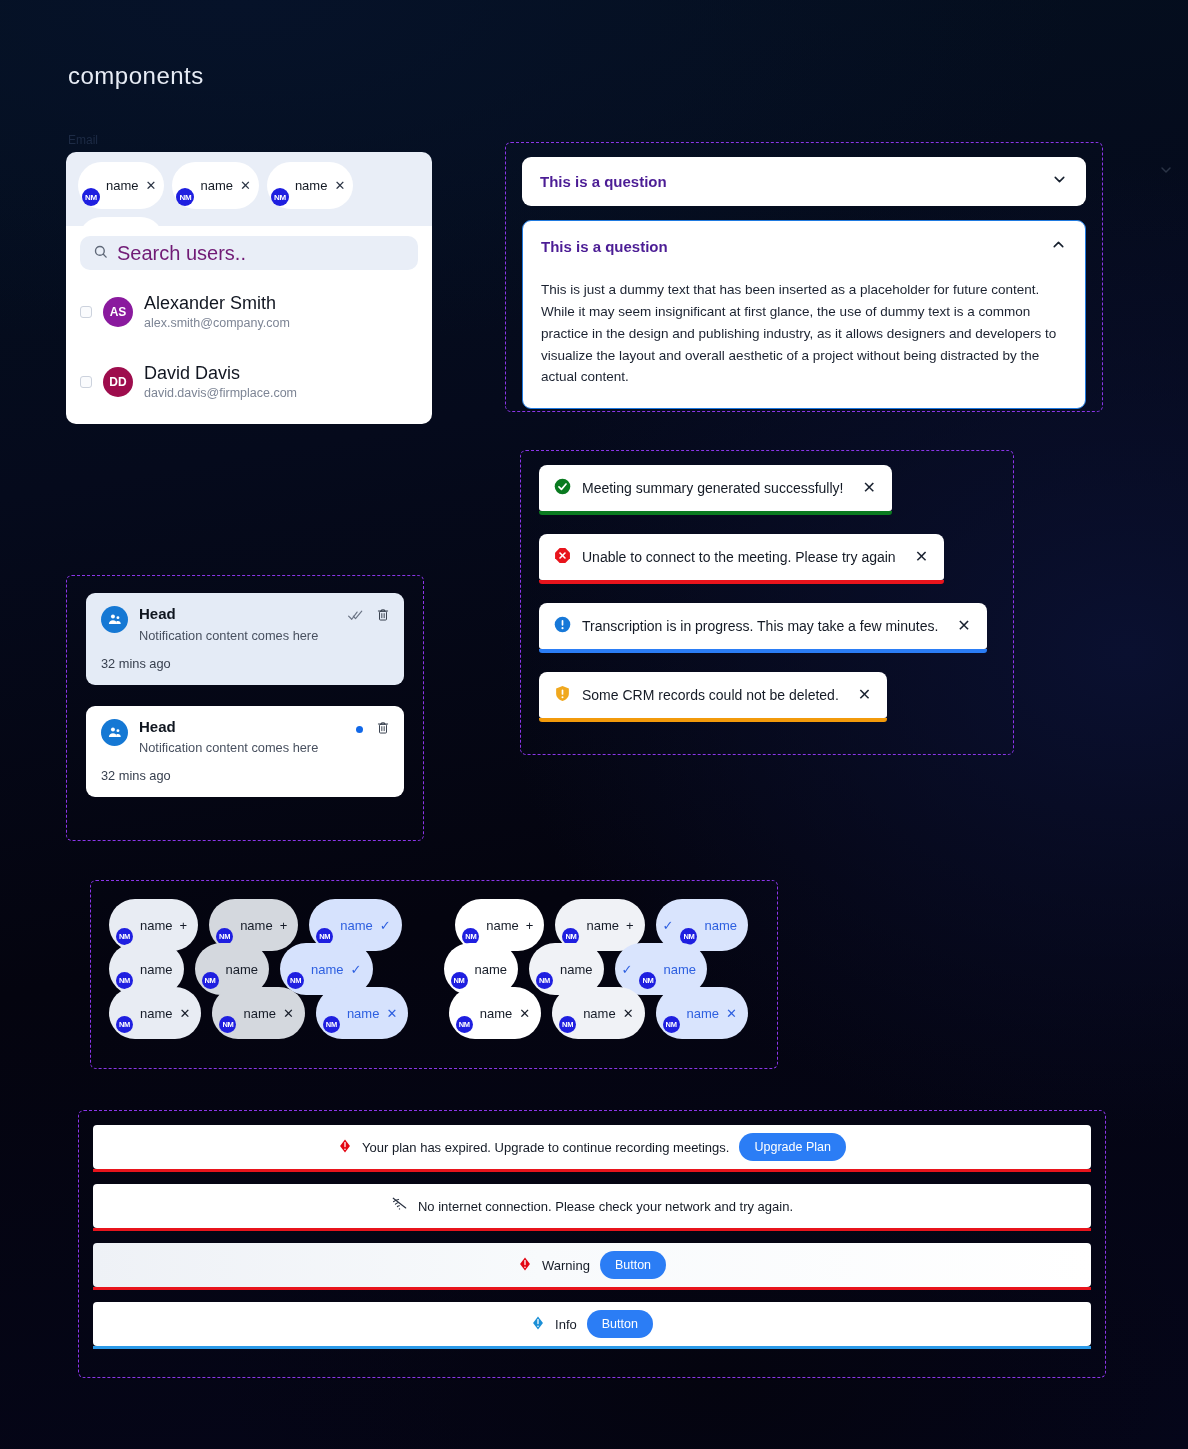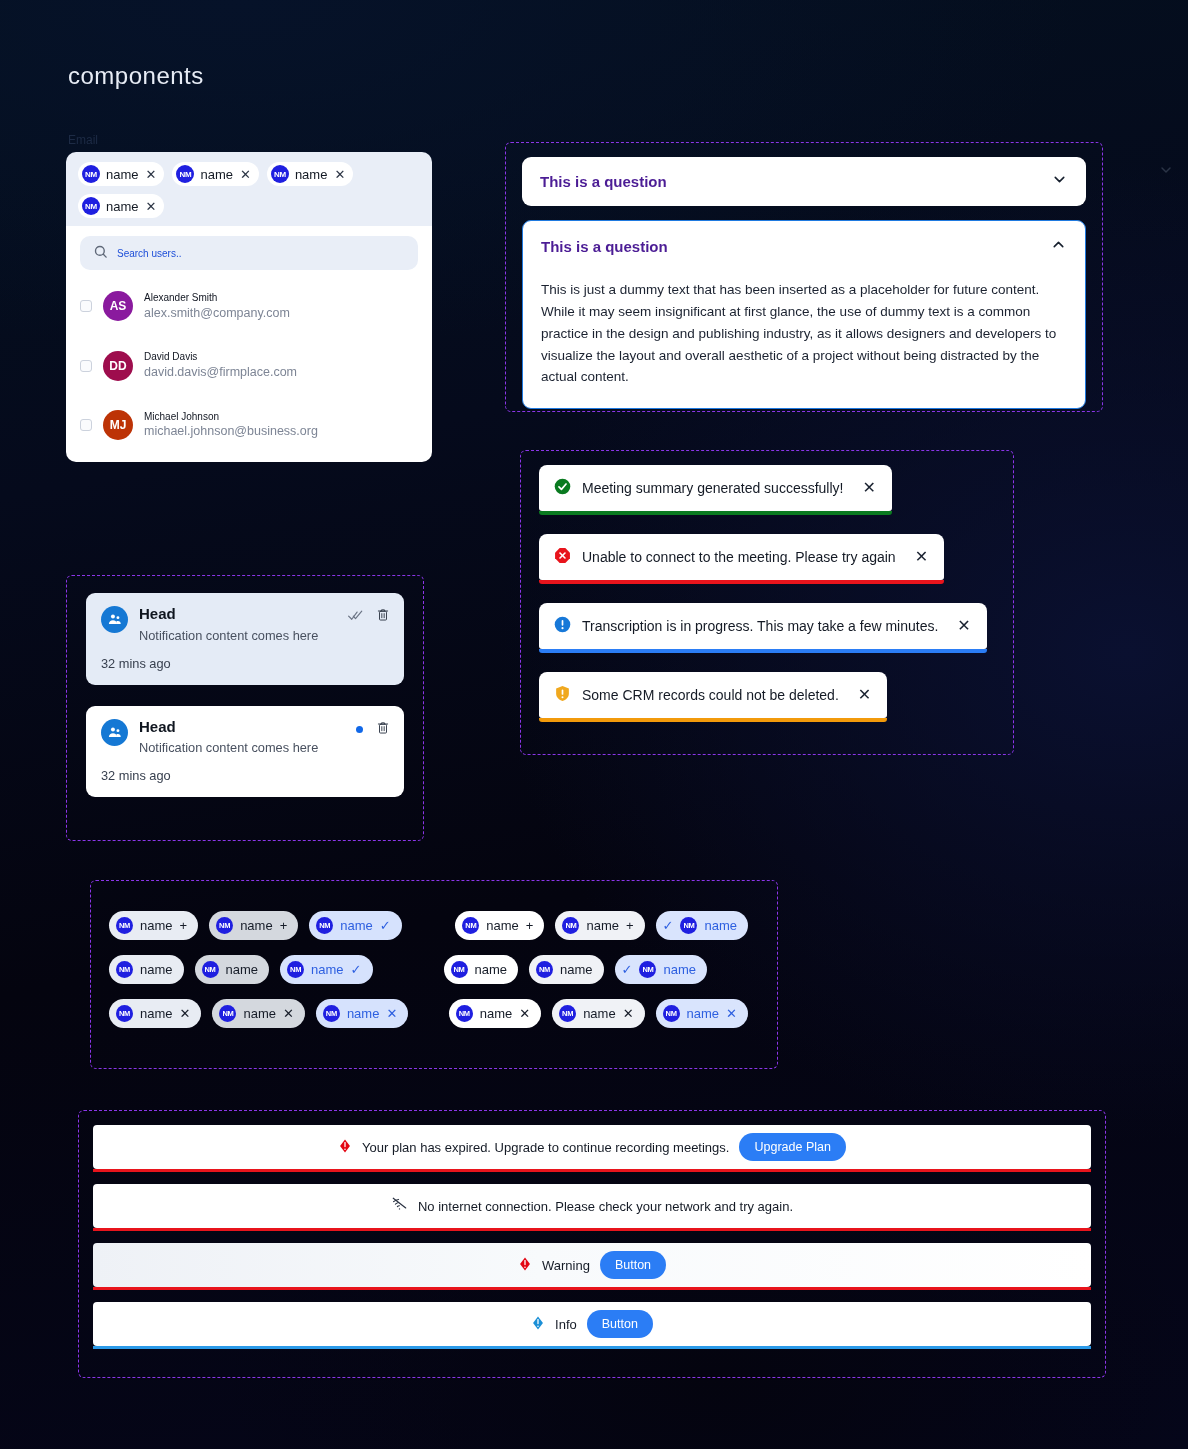--- a/index.html
+++ b/index.html
@@ -38,46 +38,46 @@
     background:#ffffff; border-radius:999px;
     padding:3px 8px 3px 4px;
     display:inline-flex; align-items:center; gap:6px;
     font-size:13px; color:#141a24; white-space:nowrap;
   }
   .ava {
     width:18px; height:18px; border-radius:50%;
     background:#1f1fe0; color:#fff;
     font-size:8px; font-weight:700;
     display:flex; align-items:center; justify-content:center;
-    letter-spacing:-0.3px; flex:0 0 auto;
+    letter-spacing:-0.3px; flex:0 0 auto;margin-top:23px;
   }
   .xicon { color:#2c3545; font-size:13px; line-height:1; padding-left:1px; }
 
   
   .dd-panel {
     left:66px; top:226px; width:366px;
     background:#fff; border-radius:0 0 10px 10px;
     padding:10px 14px 14px 14px;
   }
   .search {
     background:#e9eef7; border-radius:10px; height:34px;
     display:flex; align-items:center; gap:9px; padding:0 13px;
   }
-  .search-ph { color:#1d4ed8; font-size:10px; }
+  .search-ph { color:#701a75; font-size:20px; }
   .u-row { display:flex; align-items:center; gap:11px; padding:9px 0 8px 0;margin-top:12px; }
   .cbx {
     width:12px; height:12px; border:1px solid #ccd2dd;
     border-radius:3px; background:#fafbfd; flex:0 0 auto;
   }
   .u-ava {
     width:30px; height:30px; border-radius:50%;
     color:#fff; font-size:12px; font-weight:700;
     display:flex; align-items:center; justify-content:center; flex:0 0 auto;
   }
-  .u-name { font-size:10px; color:#111621; line-height:1.35; }
+  .u-name { font-size:18px; color:#111621; line-height:1.35; }
   .u-mail { font-size:12.5px; color:#7d8595; line-height:1.35; }
 
   
   .dash { border:1px dashed #8b35e8; border-radius:6px; }
 
   
   .acc-wrap { left:505px; top:142px; width:598px; height:270px; padding:14px 16px; }
   .acc-card {
     background:#fff; border-radius:9px;
     padding:14px 18px; display:flex; align-items:center; justify-content:space-between;
@@ -219,28 +219,20 @@
             <span class="u-name" style="display:block">Alexander Smith</span>
             <span class="u-mail" style="display:block">alex.smith@company.com</span>
           </span>
         </div>
         <div class="u-row">
           <span class="cbx"></span>
           <span class="u-ava" style="background:#9e0d4d">DD</span>
           <span>
             <span class="u-name" style="display:block">David Davis</span>
             <span class="u-mail" style="display:block">david.davis@firmplace.com</span>
-          </span>
-        </div>
-        <div class="u-row">
-          <span class="cbx"></span>
-          <span class="u-ava" style="background:#bd3306">MJ</span>
-          <span>
-            <span class="u-name" style="display:block">Michael Johnson</span>
-            <span class="u-mail" style="display:block">michael.johnson@business.org</span>
           </span>
         </div>
       </div>
   </div>
 
   <div class="abs dash acc-wrap">
     <div class="acc-card">
       <span class="acc-q">This is a question</span>
       <span class="chev">
         <svg width="17" height="17" viewBox="0 0 24 24" fill="none" stroke="currentColor" stroke-width="2.2" stroke-linecap="round" stroke-linejoin="round">

